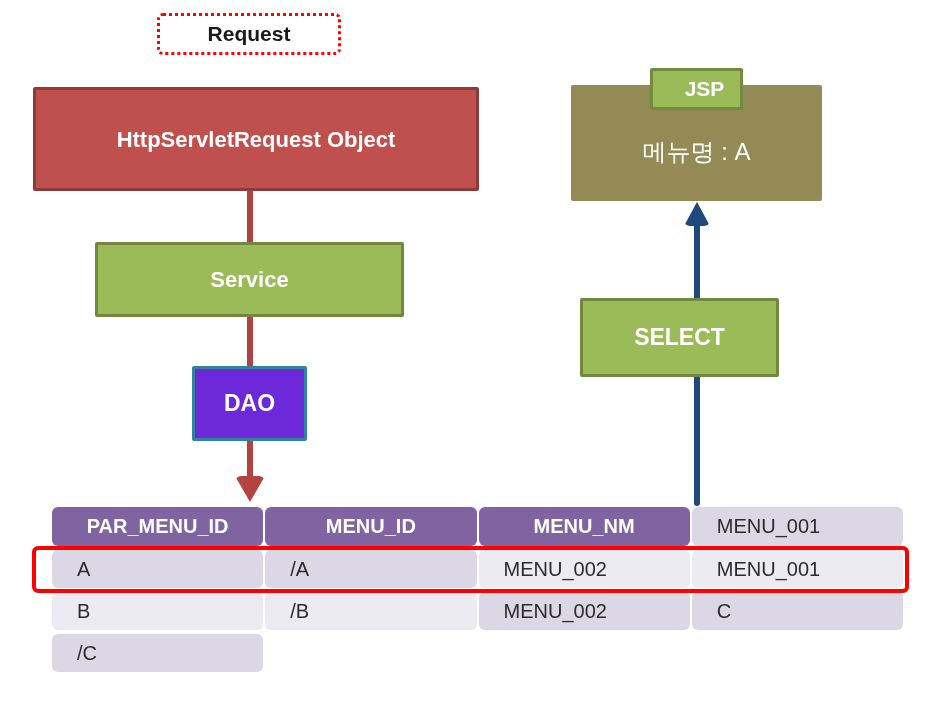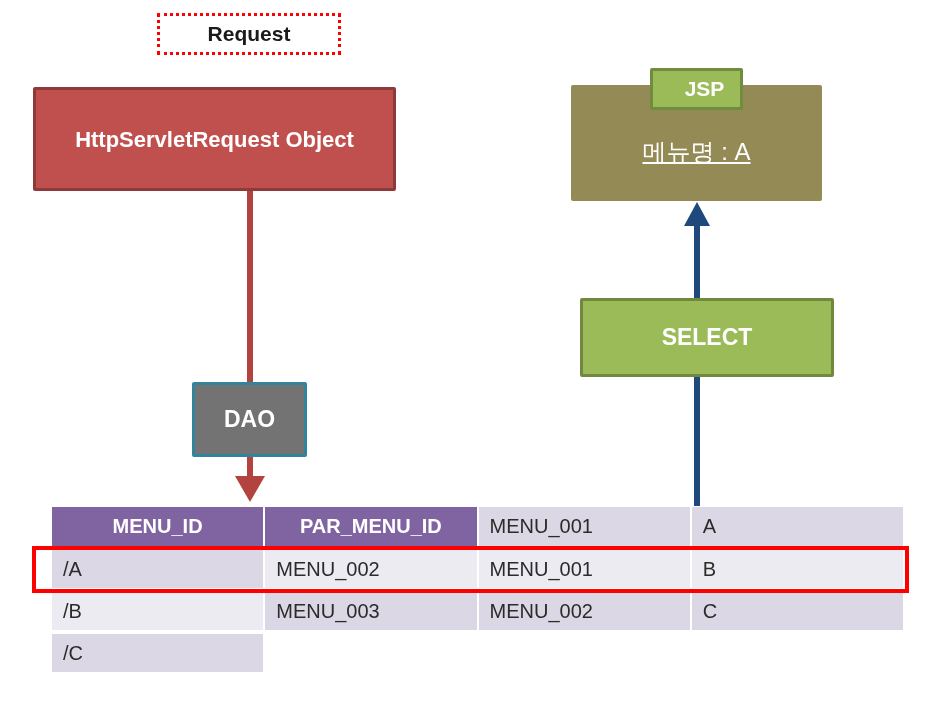--- a/index.html
+++ b/index.html
@@ -1,15 +1,15 @@
 <!DOCTYPE html>
 <html><head>
 <meta charset="utf-8">
 <style>
-  * { margin: 0; padding: 0; box-sizing: border-box; }
+  * { margin: 0; padding: 0; box-sizing: border-box; border-radius: 6px; }
   html, body { background: #ffffff; }
   body { font-family: "Liberation Sans", sans-serif; }
 
   #canvas {
     position: relative;
     width: 936px;
     height: 713px;
     background: #ffffff;
     overflow: hidden;
   }
@@ -37,61 +37,59 @@
     flex-direction: column;
     align-items: center;
     justify-content: center;
     text-align: center;
     color: #ffffff;
     font-weight: bold;
     border-radius: 2px;
     z-index: 2;
   }
   #http-box {
-    left: 33px; top: 87px; width: 363px; height: 104px;
+    left: 33px; top: 87px; width: 446px; height: 104px;
     background: #c0504d;
     border: 3px solid #8e3a38;
     font-size: 22px;
     line-height: 29px;
   }
   #service-box {
     left: 95px; top: 242px; width: 309px; height: 75px;
     background: #9bbb59;
     border: 3px solid #70893f;
     font-size: 22px;
   }
   #dao-box {
     left: 192px; top: 366px; width: 115px; height: 75px;
-    background: #737373;
+    background: #6d28d9;
     border: 3px solid #31849b;
     font-size: 23px;
-    margin-top: 16px;
   }
   #select-box {
-    left: 580px; top: 298px; width: 254px; height: 79px;
+    left: 580px; top: 298px; width: 199px; height: 79px;
     background: #9bbb59;
     border: 3px solid #70893f;
     font-size: 23px;
   }
   #jsp-box {
     left: 650px; top: 68px; width: 93px; height: 42px;
     background: #9bbb59;
     border: 3px solid #6f8c3f;
     font-size: 21px;
     z-index: 4;
     padding-left: 16px;
   }
   #view-box {
     left: 571px; top: 85px; width: 251px; height: 116px;
     background: #938a55;
     font-size: 24px;
     font-weight: normal;
     z-index: 2;
     padding-top: 18px;
-    text-decoration: underline;
   }
 
   
   .vline { position: absolute; width: 6px; z-index: 1; }
   #request-line  { left: 247px; top: 189px; height: 289px; background: #b2433f; }
   #response-line { left: 694px; top: 222px; height: 284px; background: #1f497d; }
 
   .arrowhead { position: absolute; width: 0; height: 0; z-index: 1; }
   #request-arrowhead {
     left: 235px; top: 476px;
@@ -124,21 +122,21 @@
     font-size: 20px;
     display: flex;
     align-items: center;
     justify-content: center;
   }
   .td {
     font-size: 20px;
     color: #2b2b2b;
     display: flex;
     align-items: center;
-    padding-left: 11px;
+    padding-left: 25px;
   }
   .row-dark  { background: #dcd7e4; }
   .row-light { background: #edebf2; }
 
   
   #highlight-rect {
     position: absolute;
     left: 32px; top: 546px; width: 877px; height: 47px;
     border: 4px solid #ff0000;
     background: transparent;
@@ -155,48 +153,51 @@
   </div>
 
   <div class="vline" id="request-line"></div>
   <div class="arrowhead" id="request-arrowhead"></div>
   <div class="vline" id="response-line"></div>
   <div class="arrowhead" id="response-arrowhead"></div>
 
   <div class="flow-box" id="http-box">
     <div>HttpServletRequest Object</div>
   </div>
+  <div class="flow-box" id="service-box">
+    <span>Service</span>
+  </div>
   <div class="flow-box" id="dao-box">
     <span>DAO</span>
   </div>
 
   <div class="flow-box" id="view-box">
     <span>메뉴명 : A</span>
   </div>
   <div class="flow-box" id="jsp-box">
     <span>JSP</span>
   </div>
   <div class="flow-box" id="select-box">
     <span>SELECT</span>
   </div>
 
   <div id="menu-table">
+    <div class="th">PAR_MENU_ID</div>
     <div class="th">MENU_ID</div>
-    <div class="th">PAR_MENU_ID</div>
+    <div class="th">MENU_NM</div>
 
     <div class="td row-dark">MENU_001</div>
     <div class="td row-dark">A</div>
     <div class="td row-dark">/A</div>
 
     <div class="td row-light">MENU_002</div>
     <div class="td row-light">MENU_001</div>
     <div class="td row-light">B</div>
     <div class="td row-light">/B</div>
 
-    <div class="td row-dark">MENU_003</div>
     <div class="td row-dark">MENU_002</div>
     <div class="td row-dark">C</div>
     <div class="td row-dark">/C</div>
   </div>
 
   <div id="highlight-rect"></div>
 
 </div>
 
 </body></html>

